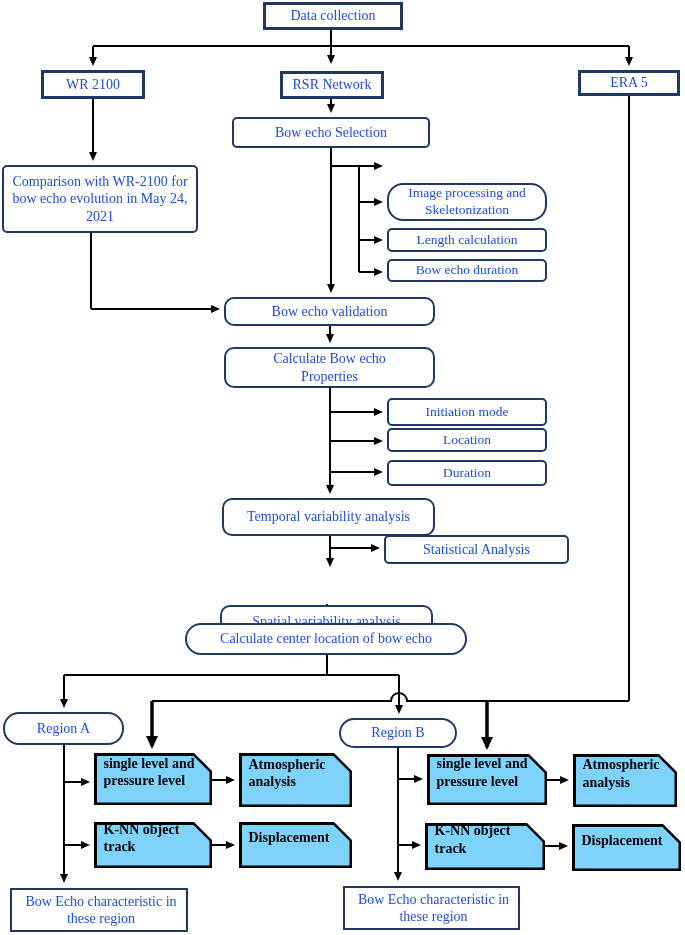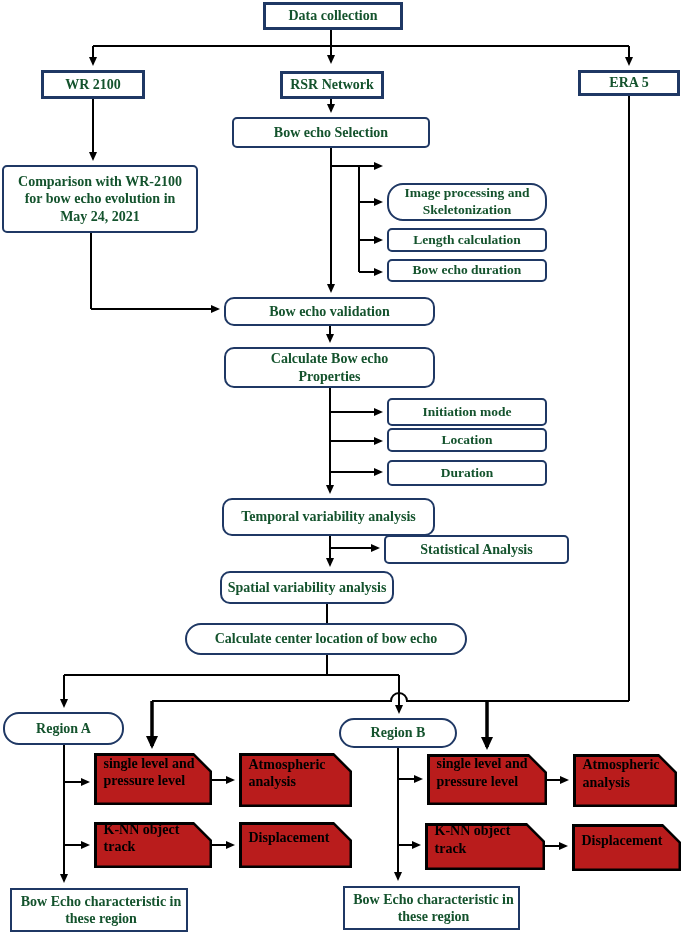--- a/index.html
+++ b/index.html
@@ -2,37 +2,37 @@
 <html><head>
 <meta charset="utf-8">
 <style>
   html,body { margin:0; padding:0; background:#ffffff; }
   #figure {
     position:relative; width:685px; height:935px; background:#ffffff;
     font-family:"Liberation Serif", "DejaVu Serif", serif; overflow:hidden;
   }
   svg.wires { position:absolute; left:0; top:0; width:685px; height:935px; }
   .node {
-    position:absolute; box-sizing:border-box; background:#fff; color:#14532d;
+    position:absolute; box-sizing:border-box; background:#fff; color:#1d4ed8;
     display:flex; align-items:center; justify-content:center; text-align:center;
-    font-weight:bold; font-size:13.5px; line-height:1.25;
+    font-weight:normal; font-size:13.5px; line-height:1.25;
   }
   .navy  { border:2.5px solid #1f3864; }
   .navy3 { border:3px solid #1f3864; }
   .r10 { border-radius:10px; }
   .r13 { border-radius:5px; }
   .r16 { border-radius:16px; }
   .left { justify-content:flex-start; text-align:center; padding-left:7px; padding-right:3px; }
   
   .snip {
     position:absolute; background:#000;
     clip-path: polygon(0 0, calc(100% - 18px) 0, 100% 18px, 100% 100%, 0 100%);
   }
   .snip .inner {
-    position:absolute; inset:2.5px; background:#b91c1c; color:#000;
+    position:absolute; inset:2.5px; background:#7dd3fc; color:#000;
     clip-path: polygon(0 0, calc(100% - 16.5px) 0, 100% 16.5px, 100% 100%, 0 100%);
     display:flex; align-items:center; justify-content:flex-start; text-align:left;
     font-weight:bold; font-size:14px; line-height:1.25; padding:2px 14px 16px 7px; box-sizing:border-box;
   }
   .big { font-size:14px; }
 </style>
 </head>
 <body>
 
 <div id="figure">
@@ -114,21 +114,21 @@
 
   <div class="node navy r10 big" style="left:224px;top:297px;width:211px;height:29px">Bow echo validation</div>
   <div class="node navy r10 big" style="left:224px;top:347px;width:211px;height:41px;padding:0 28px">Calculate Bow echo Properties</div>
 
   <div class="node navy r13" style="left:387px;top:398px;width:160px;height:28px">Initiation mode</div>
   <div class="node navy r13" style="left:387px;top:428px;width:160px;height:24px">Location</div>
   <div class="node navy r13" style="left:387px;top:460px;width:160px;height:26px">Duration</div>
 
   <div class="node navy r10 big" style="left:222px;top:498px;width:213px;height:38px">Temporal variability analysis</div>
   <div class="node navy r13 big" style="left:384px;top:535px;width:185px;height:29px">Statistical Analysis</div>
-  <div class="node navy r10 big" style="left:220px;top:571px;width:174px;height:33px">Spatial variability analysis</div>
+  <div class="node navy r10 big" style="left:220px;top:605px;width:213px;height:33px">Spatial variability analysis</div>
   <div class="node navy r16 big" style="left:185px;top:623px;width:282px;height:32px">Calculate center location of bow echo</div>
 
   <div class="node navy r16 big" style="left:3px;top:712px;width:121px;height:33px">Region A</div>
   <div class="node navy r16 big" style="left:339px;top:718px;width:118px;height:30px">Region B</div>
 
   <div class="snip" style="left:94px;top:753px;width:118px;height:52px">
     <div class="inner">single level and pressure level</div>
   </div>
   <div class="snip" style="left:239px;top:753px;width:113px;height:54px">
     <div class="inner">Atmospheric analysis</div>

